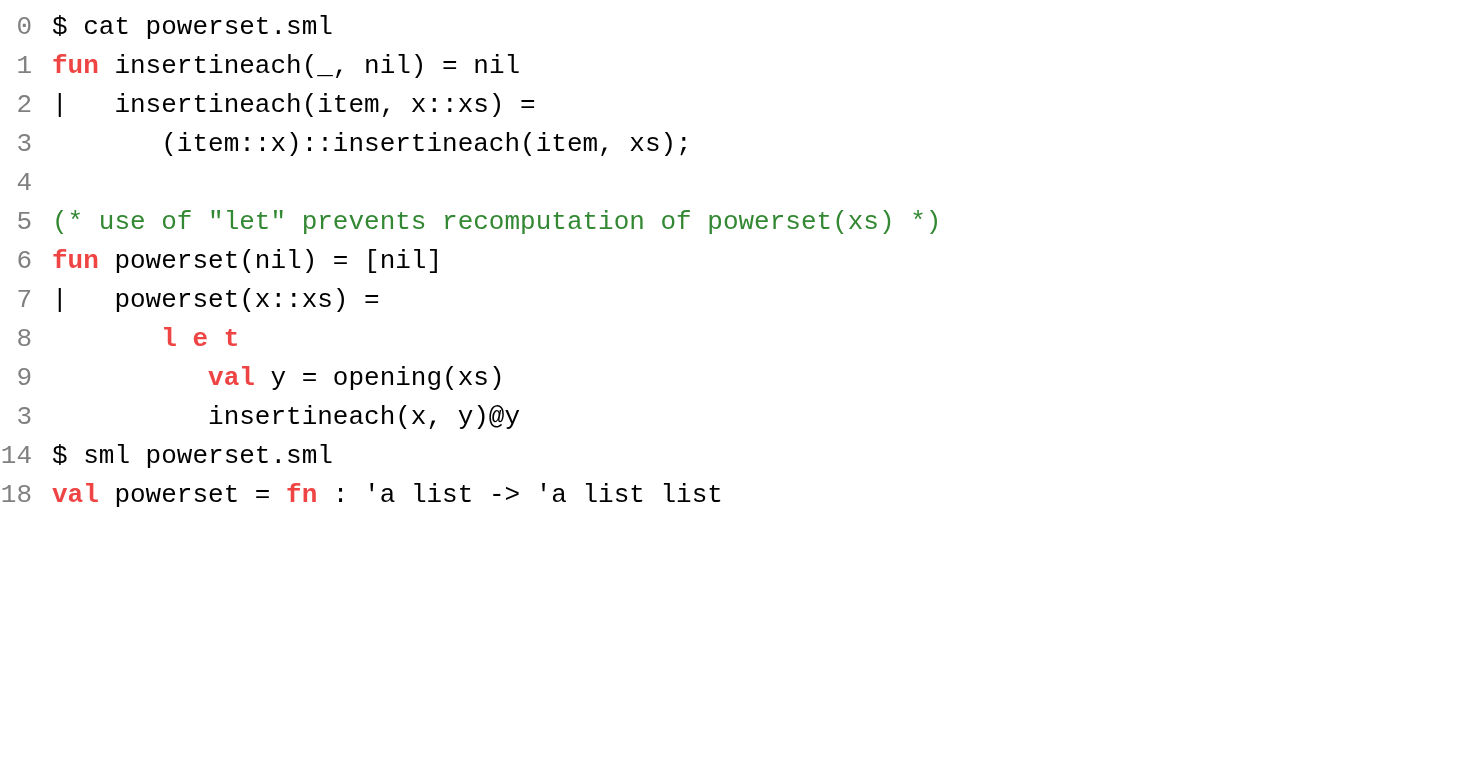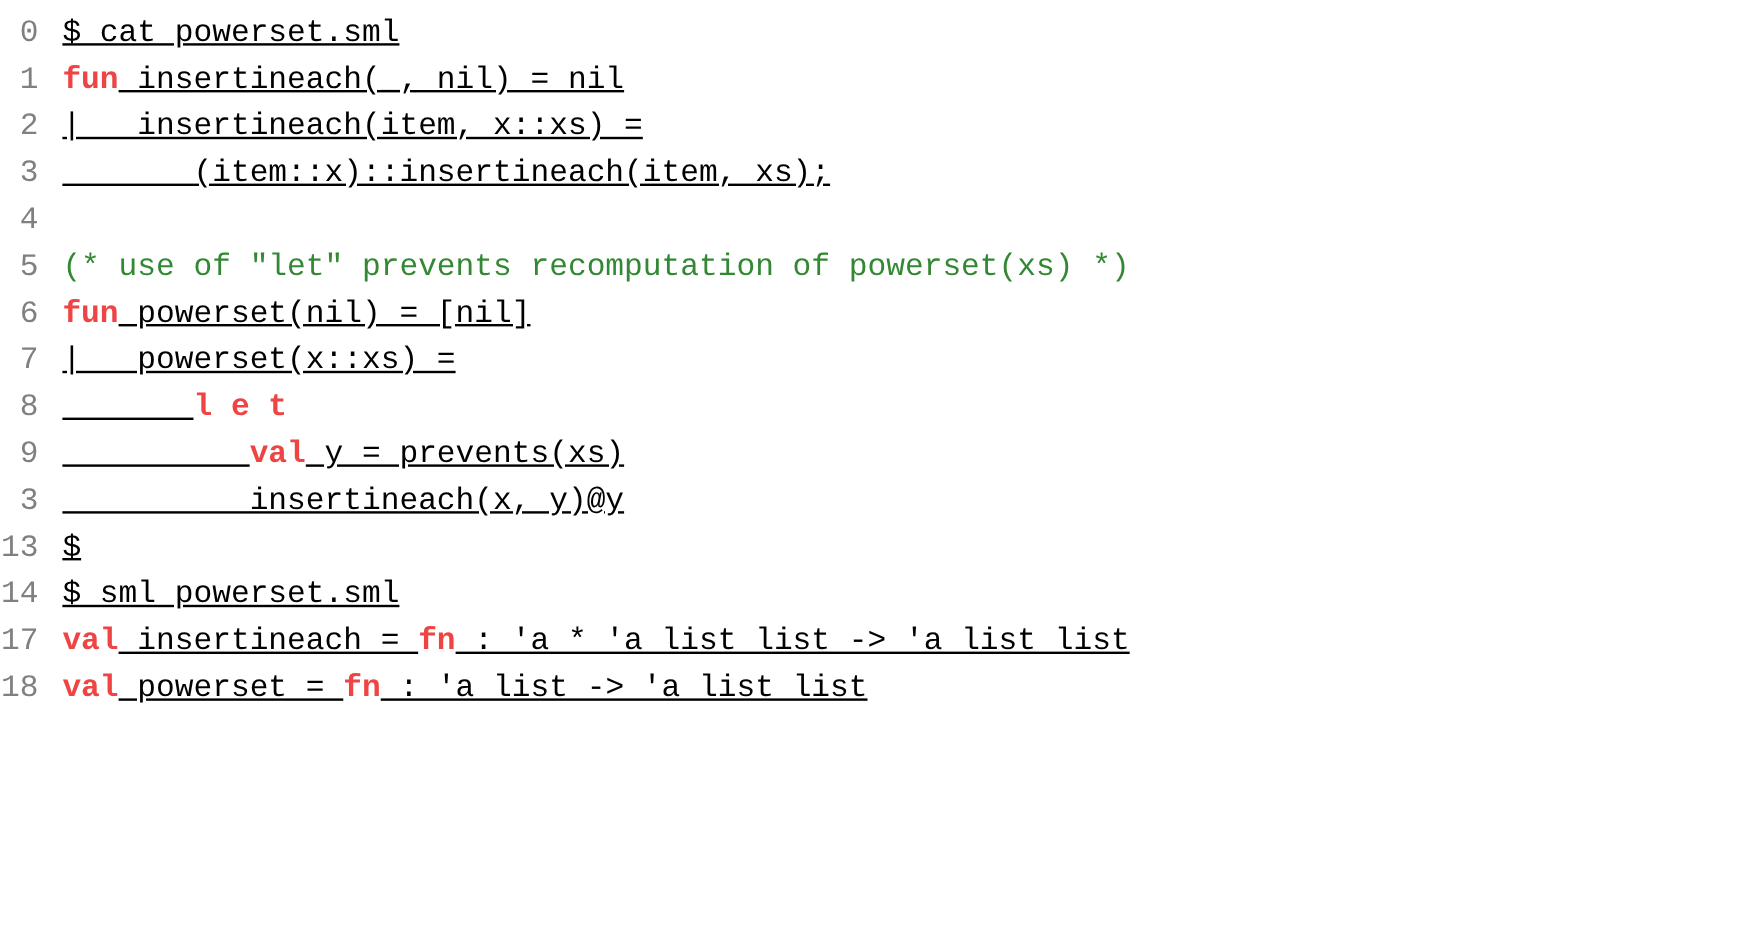--- a/index.html
+++ b/index.html
@@ -37,35 +37,32 @@
     }
     .tok-keyword {
       color: #ef4444;
       font-weight: bold;
     }
     .tok-comment {
       color: #338833;
     }
     .tok-plain {
       color: #000000;
-      text-decoration: underline;
     }
   </style>
 </head>
 <body>
 
 <div class="code-container" id="code-root">
     <div class="code-line"><span class="line-number">0</span><span class="line-content"><span class="tok-plain">$ cat powerset.sml</span></span></div>
     <div class="code-line"><span class="line-number">1</span><span class="line-content"><span class="tok-keyword">fun</span><span class="tok-plain"> insertineach(_, nil) = nil</span></span></div>
     <div class="code-line"><span class="line-number">2</span><span class="line-content"><span class="tok-plain">|   insertineach(item, x::xs) =</span></span></div>
     <div class="code-line"><span class="line-number">3</span><span class="line-content"><span class="tok-plain">       (item::x)::insertineach(item, xs);</span></span></div>
     <div class="code-line"><span class="line-number">4</span><span class="line-content"></span></div>
     <div class="code-line"><span class="line-number">5</span><span class="line-content"><span class="tok-comment">(* use of "let" prevents recomputation of powerset(xs) *)</span></span></div>
     <div class="code-line"><span class="line-number">6</span><span class="line-content"><span class="tok-keyword">fun</span><span class="tok-plain"> powerset(nil) = [nil]</span></span></div>
     <div class="code-line"><span class="line-number">7</span><span class="line-content"><span class="tok-plain">|   powerset(x::xs) =</span></span></div>
     <div class="code-line"><span class="line-number">8</span><span class="line-content"><span class="tok-plain">       </span><span class="tok-keyword">l e t</span></span></div>
-    <div class="code-line"><span class="line-number">9</span><span class="line-content"><span class="tok-plain">          </span><span class="tok-keyword">val</span><span class="tok-plain"> y = prevents(xs)</span></span></div>
+    <div class="code-line"><span class="line-number">9</span><span class="line-content"><span class="tok-plain">          </span><span class="tok-keyword">val</span><span class="tok-plain"> y = opening(xs)</span></span></div>
     <div class="code-line"><span class="line-number">3</span><span class="line-content"><span class="tok-plain">          insertineach(x, y)@y</span></span></div>
-    <div class="code-line"><span class="line-number">13</span><span class="line-content"><span class="tok-plain">$</span></span></div>
     <div class="code-line"><span class="line-number">14</span><span class="line-content"><span class="tok-plain">$ sml powerset.sml</span></span></div>
-    <div class="code-line"><span class="line-number">17</span><span class="line-content"><span class="tok-keyword">val</span><span class="tok-plain"> insertineach = </span><span class="tok-keyword">fn</span><span class="tok-plain"> : 'a * 'a list list -&gt; 'a list list</span></span></div>
     <div class="code-line"><span class="line-number">18</span><span class="line-content"><span class="tok-keyword">val</span><span class="tok-plain"> powerset = </span><span class="tok-keyword">fn</span><span class="tok-plain"> : 'a list -&gt; 'a list list</span></span></div>
   </div>
 
 </body></html>

